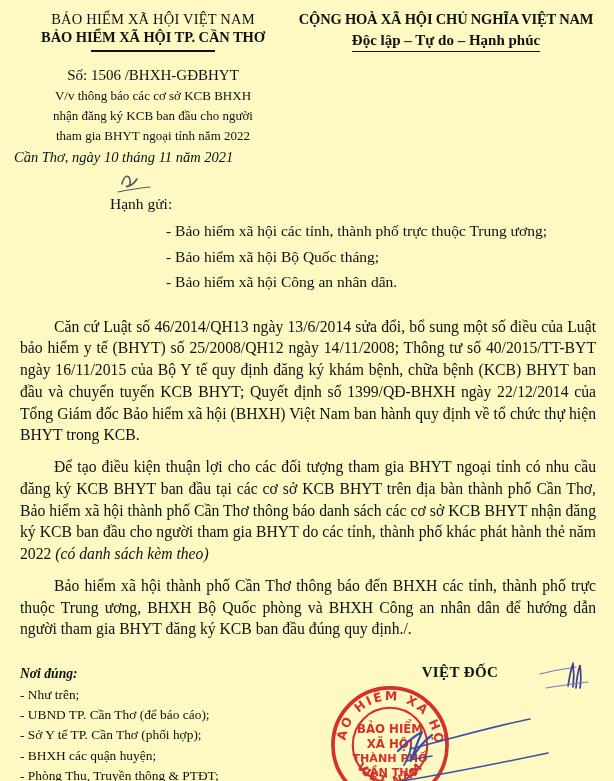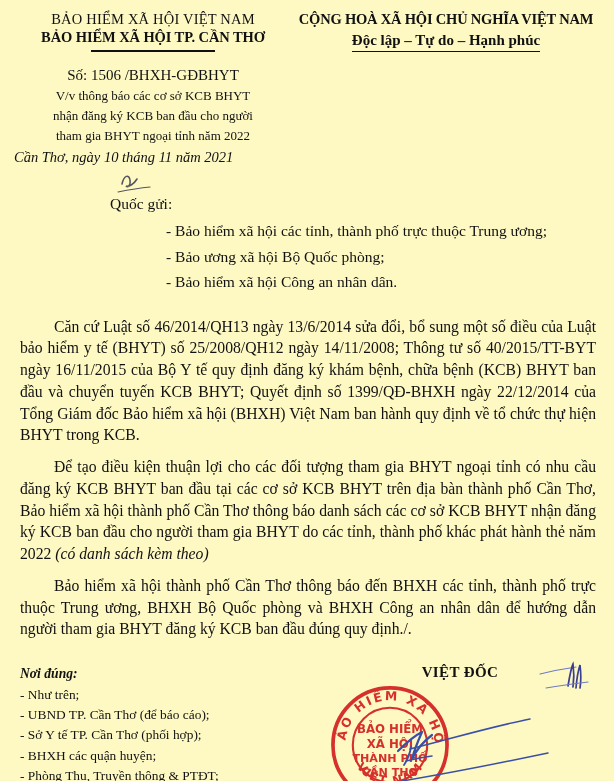--- a/index.html
+++ b/index.html
@@ -247,34 +247,34 @@
     </div>
     <div class="header-right">
       <div class="country-name">CỘNG HOÀ XÃ HỘI CHỦ NGHĨA VIỆT NAM</div>
       <div class="motto">Độc lập – Tự do – Hạnh phúc</div>
     </div>
   </div>
 
   <div class="meta-row">
     <div class="meta-left">
       <div class="doc-number">Số: 1506 /BHXH-GĐBHYT</div>
-      <div class="doc-subject">V/v thông báo các cơ sở KCB BHYT</div>
+      <div class="doc-subject">V/v thông báo các cơ sở KCB BHXH</div>
       <div class="doc-subject">nhận đăng ký KCB ban đầu cho người</div>
       <div class="doc-subject">tham gia BHYT ngoại tỉnh năm 2022</div>
     </div>
     <div class="meta-right">
       <div class="doc-place-date">Cần Thơ, ngày 10  tháng 11 năm 2021</div>
     </div>
   </div>
 
   <div class="recipients">
-    <div class="kinh-gui">Quốc gửi:</div>
+    <div class="kinh-gui">Hạnh gửi:</div>
     <ul class="recipient-list">
       <li>- Bảo hiểm xã hội các tỉnh, thành phố trực thuộc Trung ương;</li>
-      <li>- Bảo ương xã hội Bộ Quốc phòng;</li>
+      <li>- Bảo hiểm xã hội Bộ Quốc tháng;</li>
       <li>- Bảo hiểm xã hội Công an nhân dân.</li>
     </ul>
   </div>
 
   <div class="body-text">
     <p>Căn cứ Luật số 46/2014/QH13 ngày 13/6/2014 sửa đổi, bổ sung một số điều của Luật bảo hiểm y tế (BHYT) số 25/2008/QH12 ngày 14/11/2008; Thông tư số 40/2015/TT-BYT ngày 16/11/2015 của Bộ Y tế quy định đăng ký khám bệnh, chữa bệnh (KCB) BHYT ban đầu và chuyển tuyến KCB BHYT; Quyết định số 1399/QĐ-BHXH ngày 22/12/2014 của Tổng Giám đốc Bảo hiểm xã hội (BHXH) Việt Nam ban hành quy định về tổ chức thự hiện BHYT trong KCB.</p>
     <p><span>Để tạo điều kiện thuận lợi cho các đối tượng tham gia BHYT ngoại tỉnh có nhu cầu đăng ký KCB BHYT ban đầu tại các cơ sở KCB BHYT trên địa bàn thành phố Cần Thơ, Bảo hiểm xã hội thành phố Cần Thơ thông báo danh sách các cơ sở KCB BHYT nhận đăng ký KCB ban đầu cho người tham gia BHYT do các tỉnh, thành phố khác phát hành thẻ năm 2022 </span><span class="ital">(có danh sách kèm theo)</span></p>
     <p>Bảo hiểm xã hội thành phố Cần Thơ thông báo đến BHXH các tỉnh, thành phố trực thuộc Trung ương, BHXH Bộ Quốc phòng và BHXH Công an nhân dân để hướng dẫn người tham gia BHYT đăng ký KCB ban đầu đúng quy định./.</p>
   </div>
 

